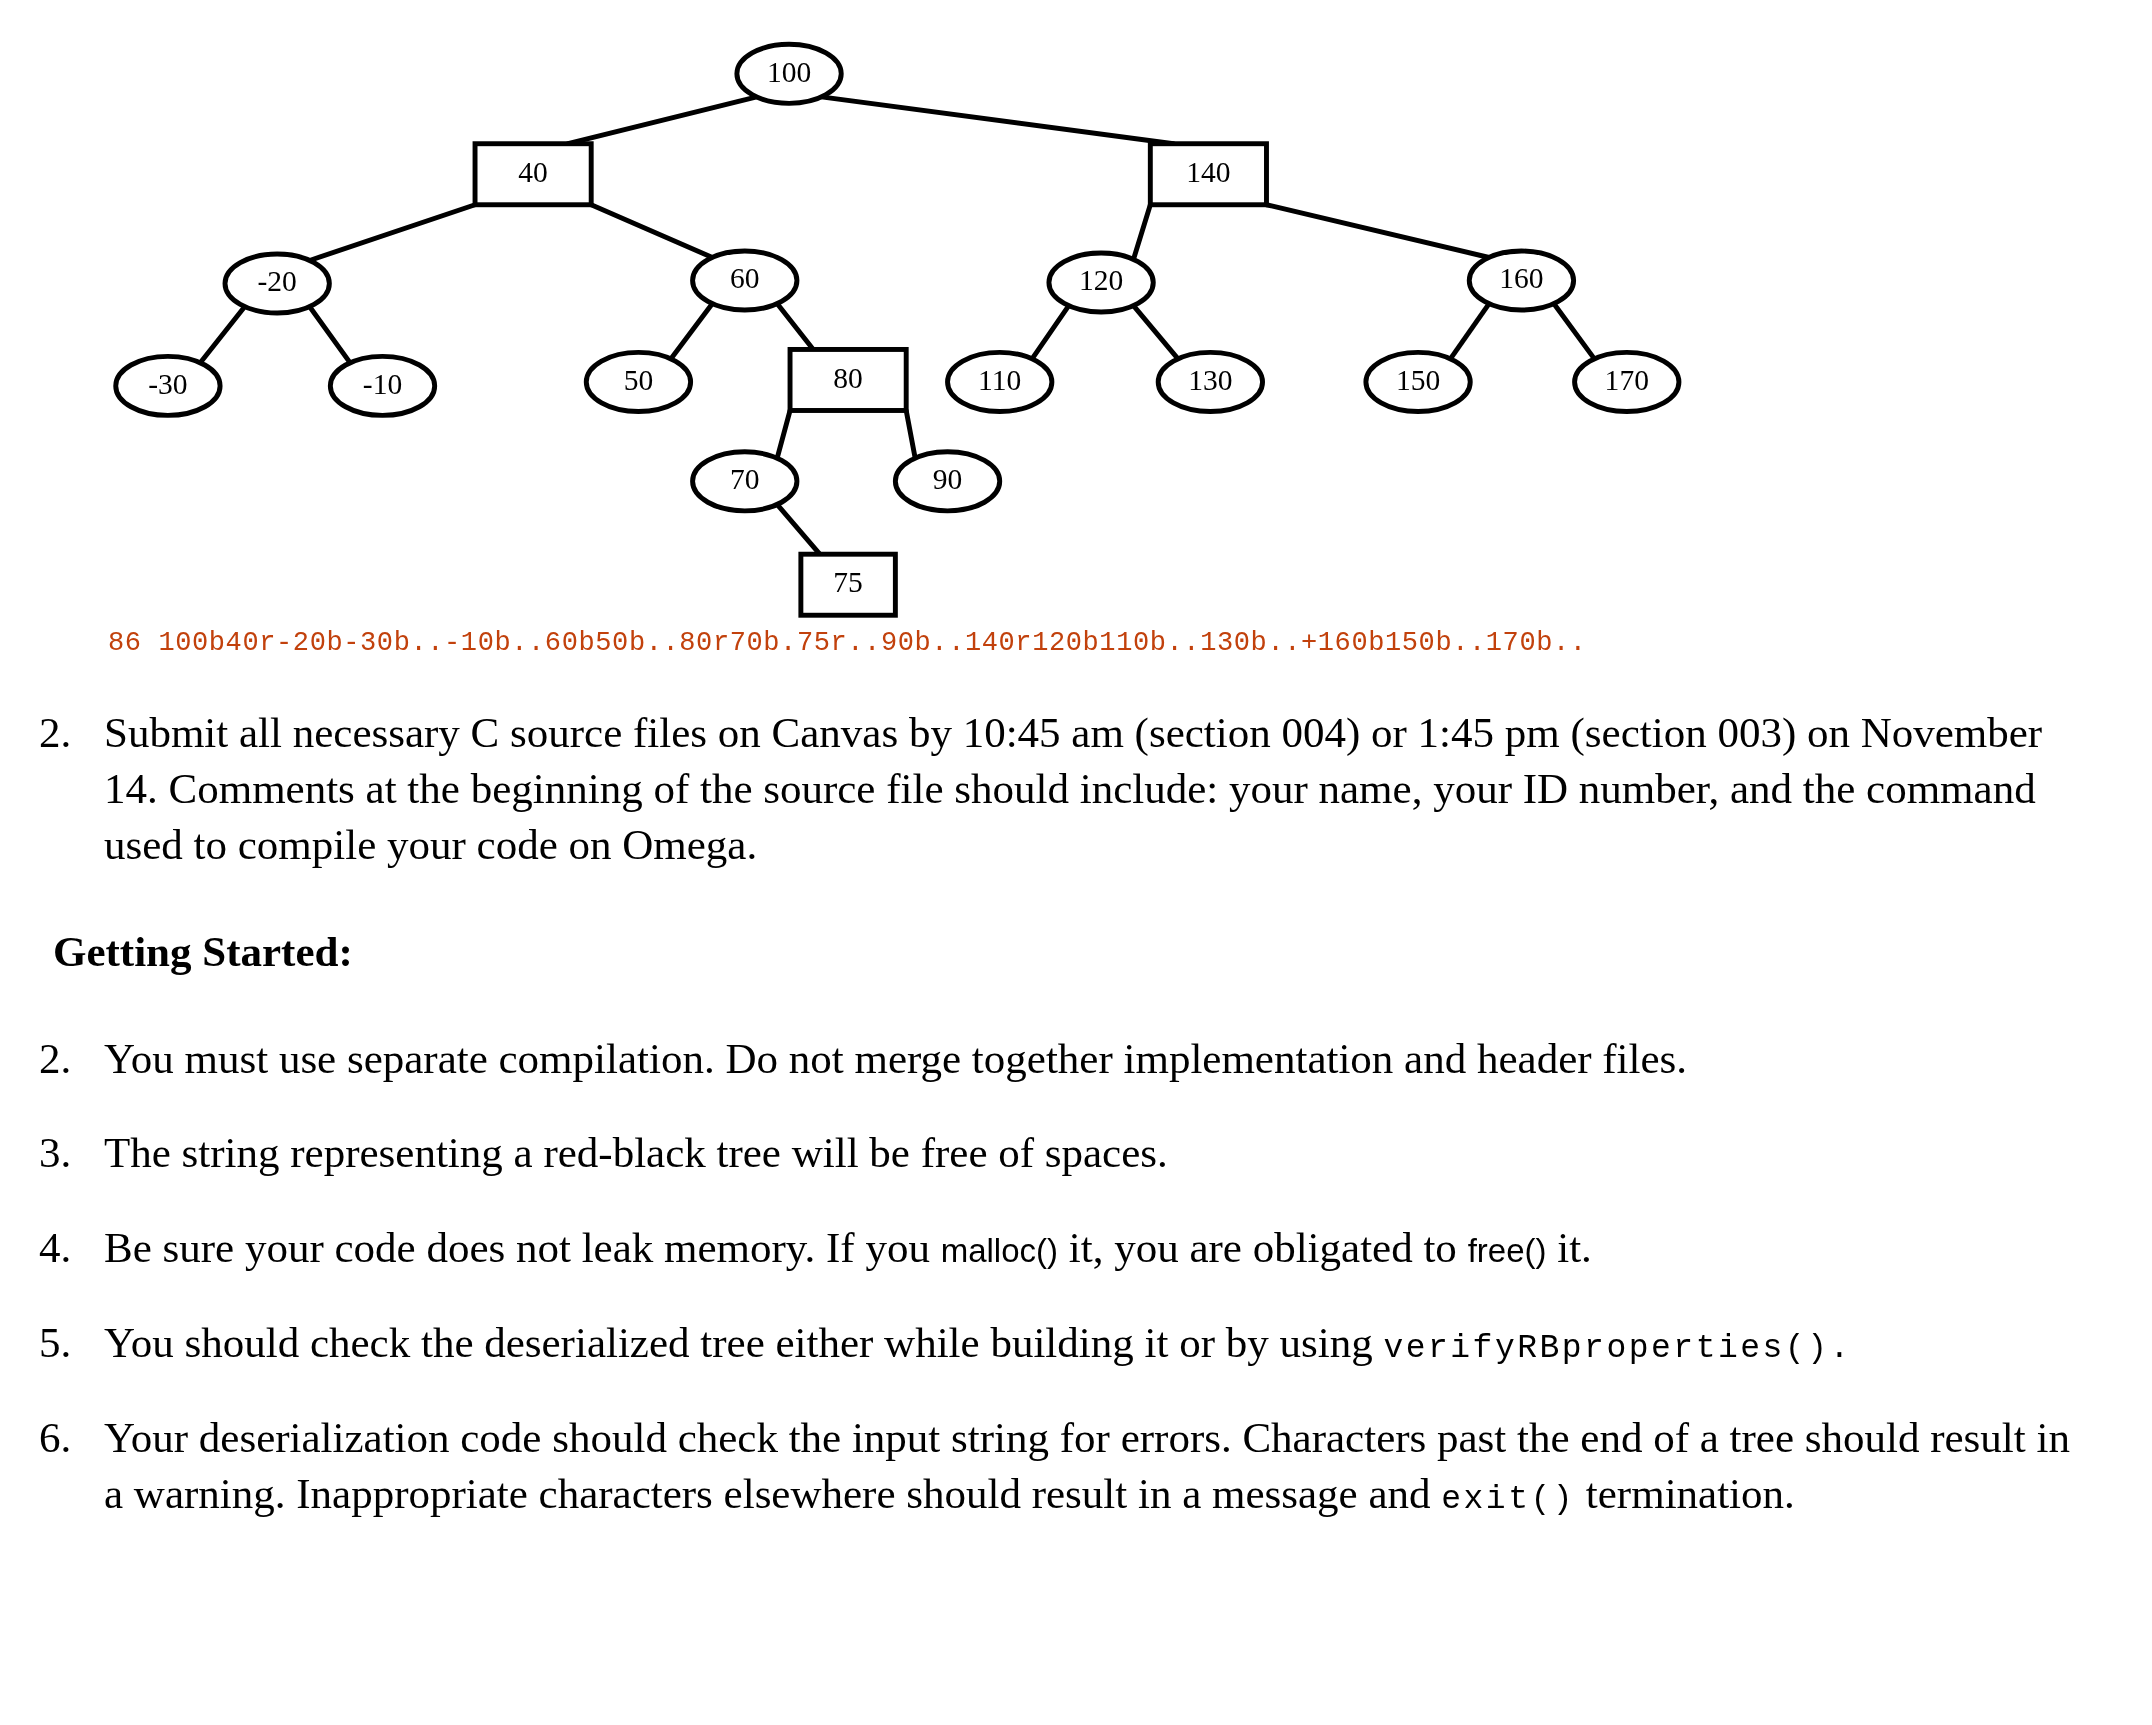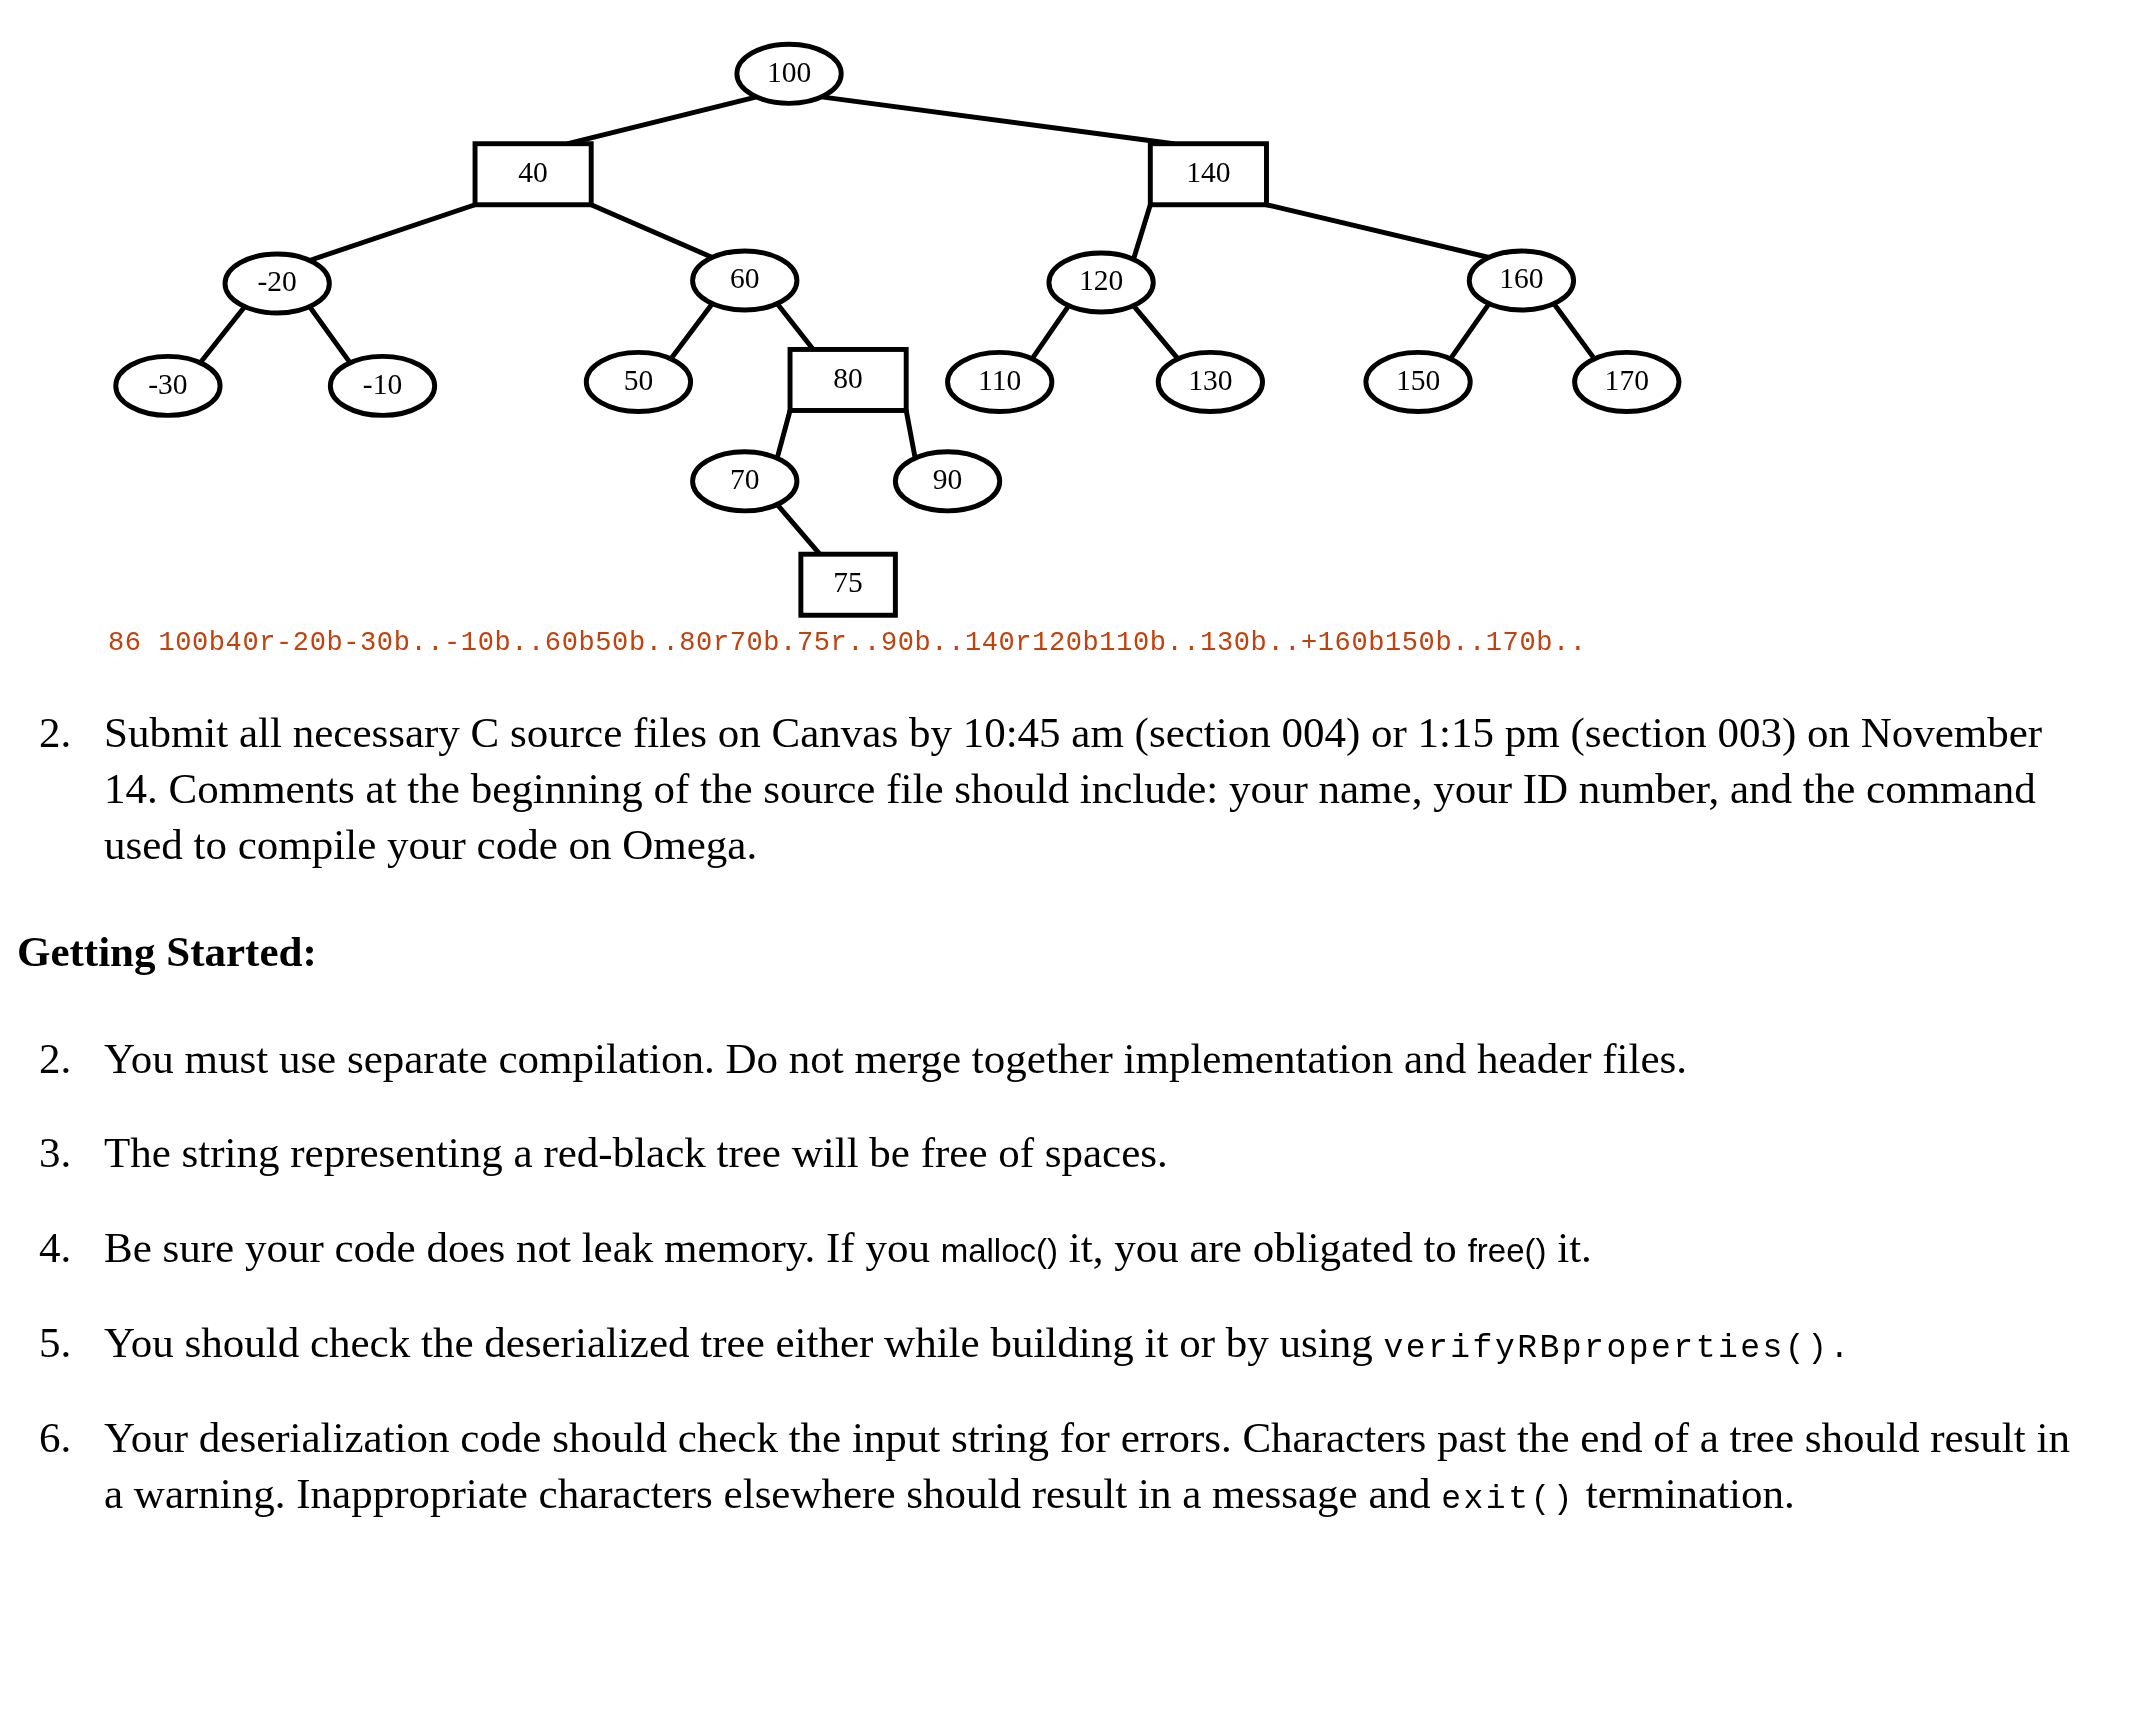--- a/index.html
+++ b/index.html
@@ -62,21 +62,21 @@
   .item .txt {
     flex:1 1 auto;
     font-size:43px;
     line-height:1.30;
     text-align:left;
   }
   .gap-lg { height:51px; }
   .gap-md { height:39px; }
 
   .section-head {
-    padding:0 59px 0 17px;
+    padding:0 59px 0 53px;
     font-size:43px;
     font-weight:bold;
     line-height:1.30;
   }
 
   code, .mono {
     font-family:Liberation Sans, sans-serif;
     font-size:33px;
     letter-spacing:0px;
   }
@@ -189,21 +189,21 @@
         </g>
     </svg>
 
     <div class="serial-line">86 100b40r-20b-30b..-10b..60b50b..80r70b.75r..90b..140r120b110b..130b..+160b150b..170b..</div>
   </div>
 
   <div class="body">
 
     <div class="item">
       <div class="num">2.</div>
-      <div class="txt">Submit all necessary C source files on Canvas by 10:45 am (section 004) or 1:15 pm (section 003) on November 14. Comments at the beginning of the source file should include: your name, your ID number, and the command used to compile your code on Omega.</div>
+      <div class="txt">Submit all necessary C source files on Canvas by 10:45 am (section 004) or 1:45 pm (section 003) on November 14. Comments at the beginning of the source file should include: your name, your ID number, and the command used to compile your code on Omega.</div>
     </div>
 
     <div class="gap-lg"></div>
 
     <div class="section-head">Getting Started:</div>
 
     <div class="gap-lg"></div>
 
     <div class="item">
       <div class="num">2.</div>

